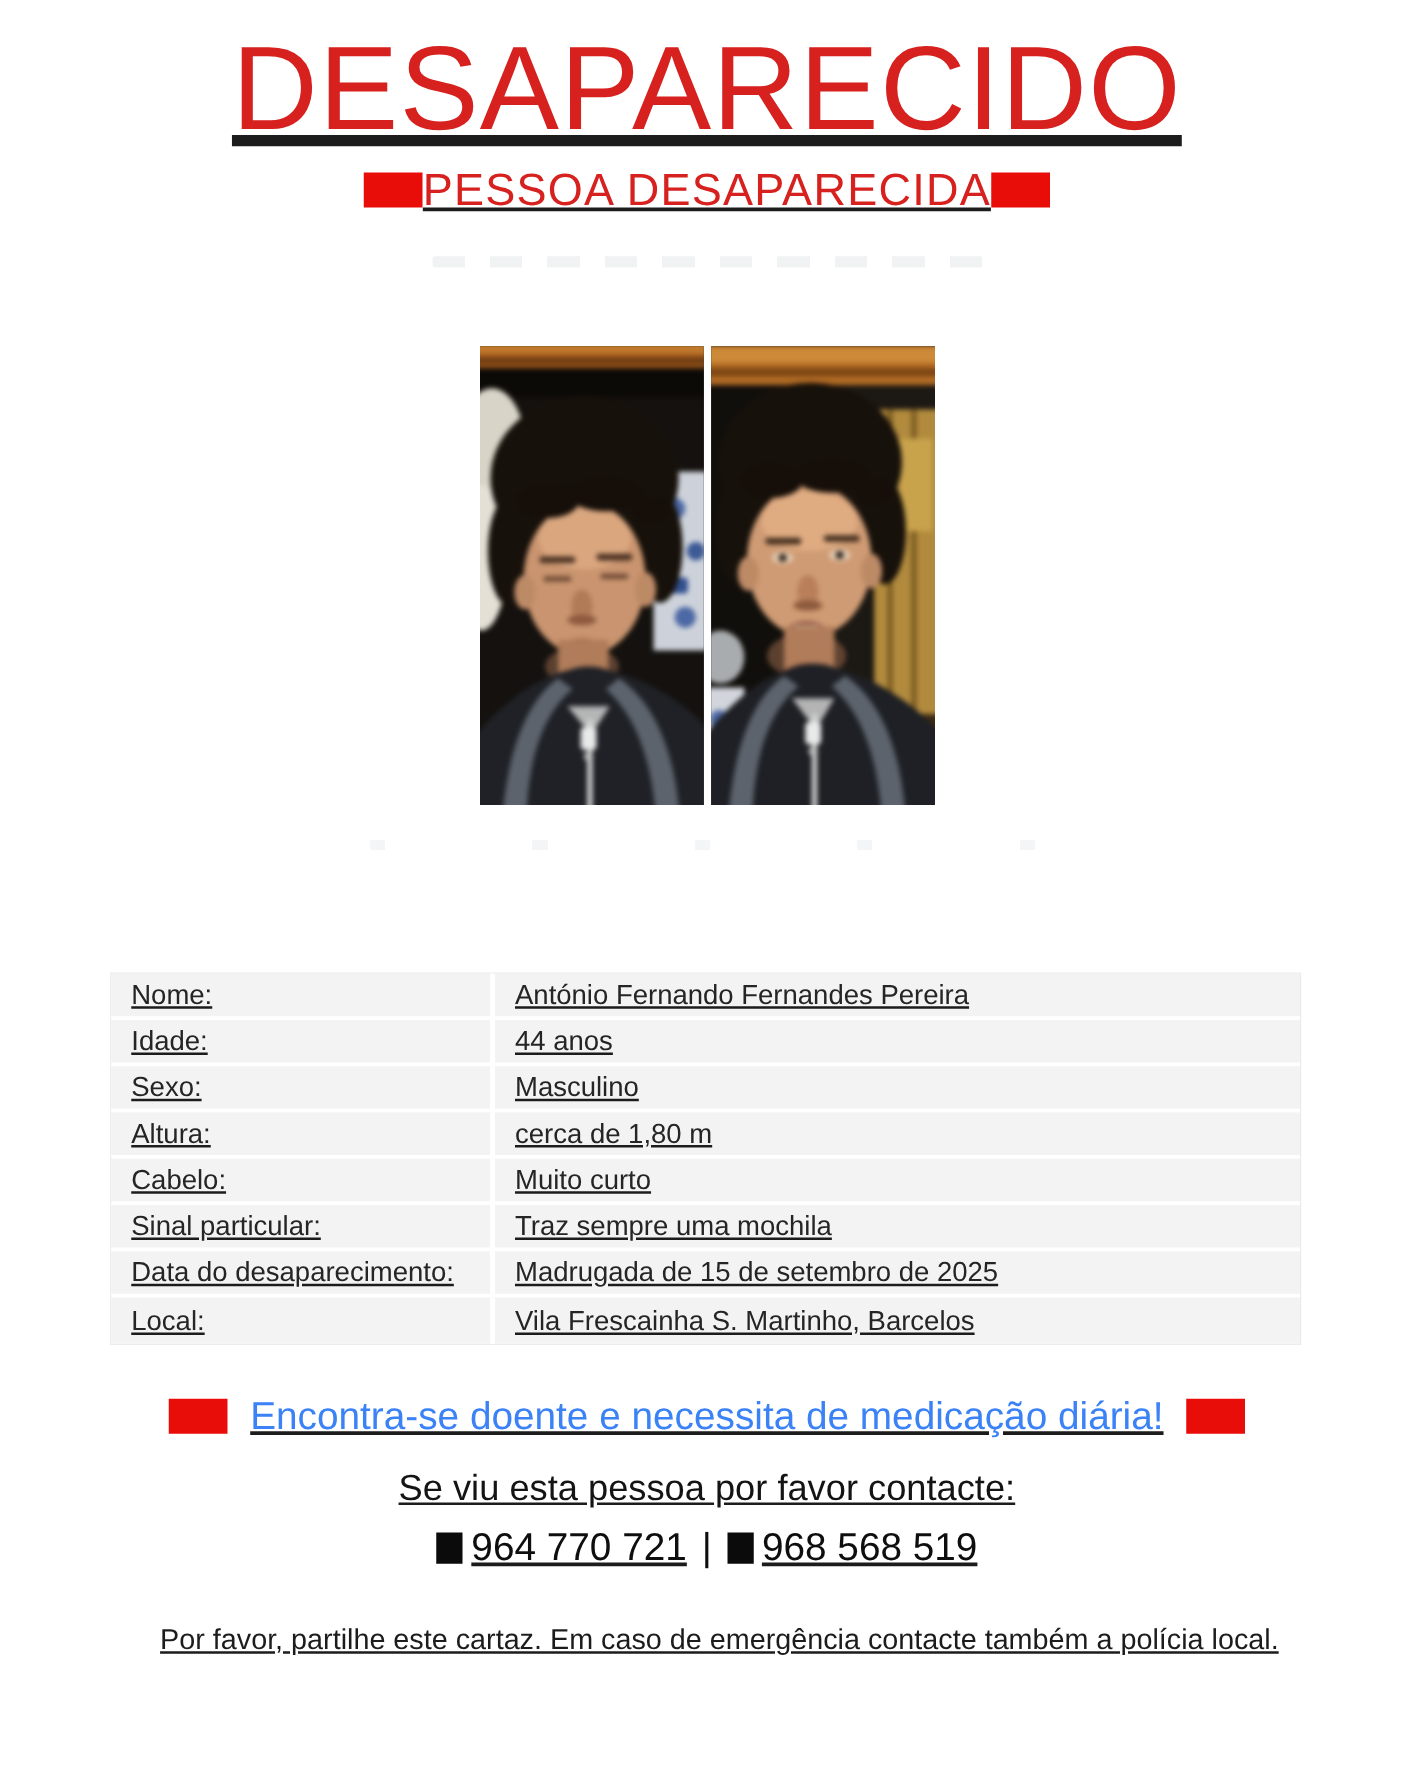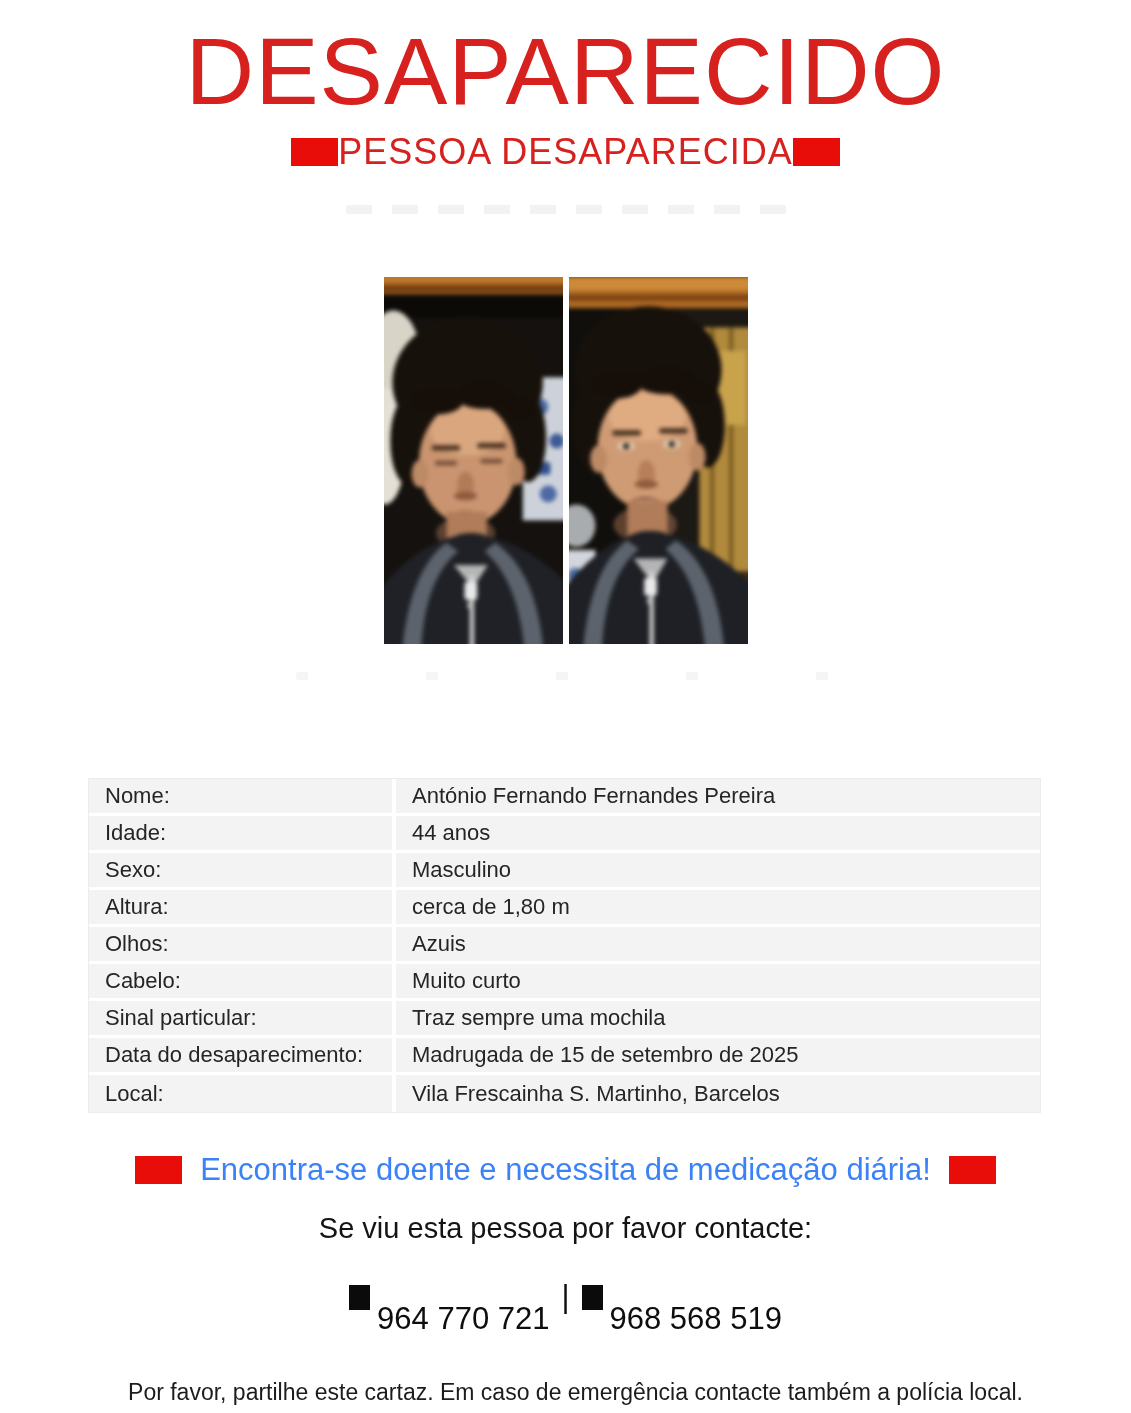--- a/index.html
+++ b/index.html
@@ -9,20 +9,21 @@
     font-family: "Liberation Sans", sans-serif;
     color: #1c1c1c;
   }
   .page {
     width: 1131px;
     height: 1413px;
     margin: 0 auto;
     background: #ffffff;
     overflow: hidden;
     position: relative;
+    text-decoration: underline;
   }
   .title {
     margin: 24px 0 0 0;
     text-align: center;
     font-size: 95px;
     line-height: 1.0;
     font-weight: normal;
     letter-spacing: 1px;
     color: #d6211f;
   }
@@ -134,21 +135,21 @@
     color: #0e0e0e;
   }
   .phone-icon {
     display: inline-block;
     width: 21px;
     height: 25px;
     background: #0b0b0b;
     margin-right: 7px;
     vertical-align: -3px;
   }
-  .phone-number { white-space: nowrap; margin-top: 44px; }
+  .phone-number { white-space: nowrap; }
   .phone-sep { margin: 0 12px; }
   .footer-note {
     margin-top: 42px;
     text-align: center;
     font-size: 23px;
     color: #1c1c1c;
     padding-left: 20px;
   }
 </style>
 </head>
@@ -284,24 +285,20 @@
       </tr>
       <tr>
         <td class="lbl">Sexo:</td>
         <td>Masculino</td>
       </tr>
       <tr>
         <td class="lbl">Altura:</td>
         <td>cerca de 1,80 m</td>
       </tr>
       <tr>
-        <td class="lbl">Olhos:</td>
-        <td>Azuis</td>
-      </tr>
-      <tr>
         <td class="lbl">Cabelo:</td>
         <td>Muito curto</td>
       </tr>
       <tr>
         <td class="lbl">Sinal particular:</td>
         <td>Traz sempre uma mochila</td>
       </tr>
       <tr>
         <td class="lbl">Data do desaparecimento:</td>
         <td>Madrugada de 15 de setembro de 2025</td>

